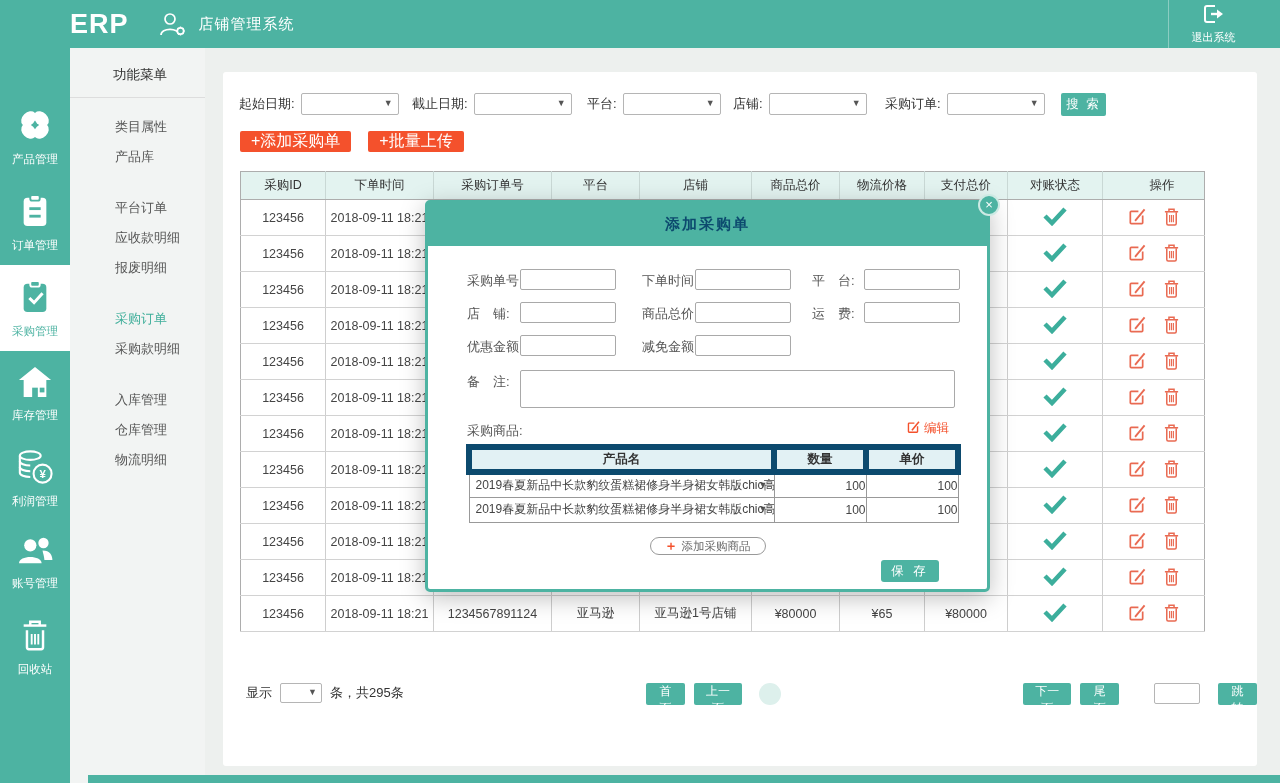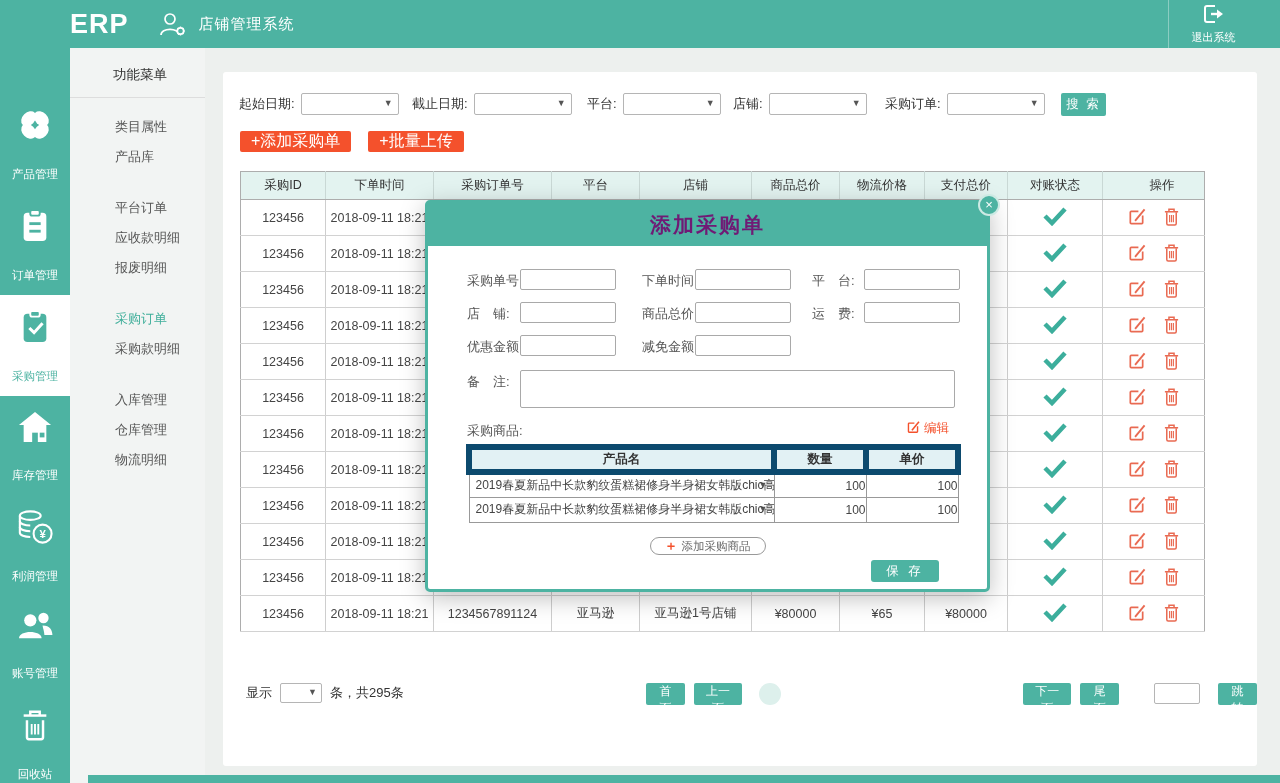--- a/index.html
+++ b/index.html
@@ -12,21 +12,21 @@
   .logo { color:#fff; font-size:27px; font-weight:bold; letter-spacing:1px; margin-left:70px; }
   .person-gear { margin-left:28px; display:flex; align-items:center; }
   .app-title { color:#fff; font-size:15px; margin-left:10px; letter-spacing:1px; }
   .logout { position:absolute; right:22px; top:0; height:48px; width:90px; display:flex; flex-direction:column; align-items:center; justify-content:center; border-left:1px solid rgba(255,255,255,.35); cursor:pointer; }
   .logout-label { color:#fff; font-size:11px; margin-top:2px; }
 
   
   .iconbar { position:absolute; left:0; top:48px; width:70px; height:735px; background:#4db3a2; }
   .icon-item { width:70px; padding:14px 0 12px; text-align:center; cursor:pointer; }
   .icon-item .ic { display:inline-block; height:36px; }
-  .icon-label { display:block; color:#fff; font-size:11.5px; margin-top:20px; }
+  .icon-label { display:block; color:#fff; font-size:11.5px; margin-top:5px; }
   .icon-item.active { background:#fff; }
   .icon-item.active .icon-label { color:#4db3a2; }
 
   
   .menu { position:absolute; left:70px; top:48px; width:135px; height:735px; background:#f2f4f3; }
   .menu-title { font-size:13.5px; color:#333; padding:18px 0 13px 43px; border-bottom:1px solid #ddd; }
   .menu-items { padding-top:14px; }
   .menu-item { font-size:13px; color:#555; padding:6px 0 6px 45px; cursor:pointer; }
   .menu-item.group-start { margin-top:21px; }
   .menu-item.active { color:#3fae9a; }
@@ -65,41 +65,41 @@
   .page-nums { display:flex; align-items:center; gap:4px; margin:0 8px 0 8px; }
   .page-num { min-width:22px; height:22px; line-height:22px; text-align:center; font-size:14px; color:#444; border-radius:50%; cursor:pointer; }
   .page-num.active { background:#ddf0ec; }
   .jump-input { width:46px; height:21px; border:1px solid #b5b5b5; border-radius:2px; margin:0 18px 0 26px; }
   .sm-select { position:relative; width:42px; height:20px; border:1px solid #b5b5b5; border-radius:2px; background:#fff; cursor:pointer; }
   .sm-select .dd { position:absolute; right:4px; top:3px; font-size:9px; color:#555; }
 
   
   .modal { position:absolute; left:425px; top:200px; width:565px; height:392px; background:#fff; border:3px solid #4db3a2; border-radius:5px; box-shadow:0 6px 24px rgba(0,0,0,.25); z-index:10; }
   .modal-header { height:43px; background:#4db3a2; display:flex; align-items:center; justify-content:center; }
-  .modal-title { color:#701a75; font-size:21px; letter-spacing:2px; font-weight:bold; }
+  .modal-title { color:#0c4a6e; font-size:15px; letter-spacing:2px; font-weight:bold; }
   .modal-close { position:absolute; right:-13px; top:-9px; width:22px; height:22px; border-radius:50%; background:#4db3a2; border:2px solid #cdeae4; color:#fff; font-size:13px; line-height:18px; text-align:center; cursor:pointer; }
   .modal-body { position:absolute; left:0; top:43px; width:559px; height:346px; }
   .mrow { position:absolute; height:21px; font-size:13px; color:#555; }
   .mrow label { position:absolute; top:3px; white-space:pre; }
   .minput { position:absolute; width:96px; height:21px; border:1px solid #a9a9a9; border-radius:2px; background:#fff; }
   .l1 { left:39px; } .i1 { left:92px; }
   .l2 { left:214px; } .i2 { left:267px; }
   .l3 { left:384px; } .i3 { left:436px; }
   .mtextarea { position:absolute; left:92px; top:124px; width:435px; height:38px; border:1px solid #a9a9a9; border-radius:2px; background:#fff; resize:none; }
   .products-label { position:absolute; left:39px; top:176px; font-size:13px; color:#555; }
   .edit-link { position:absolute; left:478px; top:174px; display:flex; align-items:center; gap:4px; color:#f4512c; font-size:12.5px; cursor:pointer; }
   .ptable-wrap { position:absolute; left:38px; top:198px; width:489px; }
   table.ptable { width:489px; border-collapse:collapse; table-layout:fixed; border:1px solid #999; }
   table.ptable th { background:#e2f1f4; height:25px; font-size:12.5px; font-weight:bold; color:#333; border:6px solid #0c4a6e; }
   table.ptable td { background:#fff; height:25px; font-size:12px; color:#444; border:1px solid #999; text-align:right; overflow:hidden; white-space:nowrap; }
   table.ptable td.pname { text-align:left; padding:0 6px; cursor:pointer; }
   table.ptable td.pname .dd { float:right; font-size:9px; color:#555; margin-top:3px; }
   .add-product { position:absolute; left:50%; transform:translateX(-50%); top:291px; height:18px; padding:0 14px; background:#fff; border:1px solid #999; border-radius:10px; font-size:11.5px; color:#666; display:flex; align-items:center; gap:4px; cursor:pointer; }
   .add-product .plus { color:#f4512c; font-size:13px; font-weight:bold; }
-  .save-btn { position:absolute; right:48px; top:314px; width:68px; height:22px; letter-spacing:3px; border-radius:3px; }
+  .save-btn { position:absolute; right:48px; top:314px; width:58px; height:22px; letter-spacing:3px; border-radius:3px; }
 
   
   .footer-strip { position:absolute; left:88px; right:0; bottom:0; height:8px; background:#4db3a2; }
 </style>
 </head>
 <body>
 
 <div class="app">
 
   <header class="topbar">

